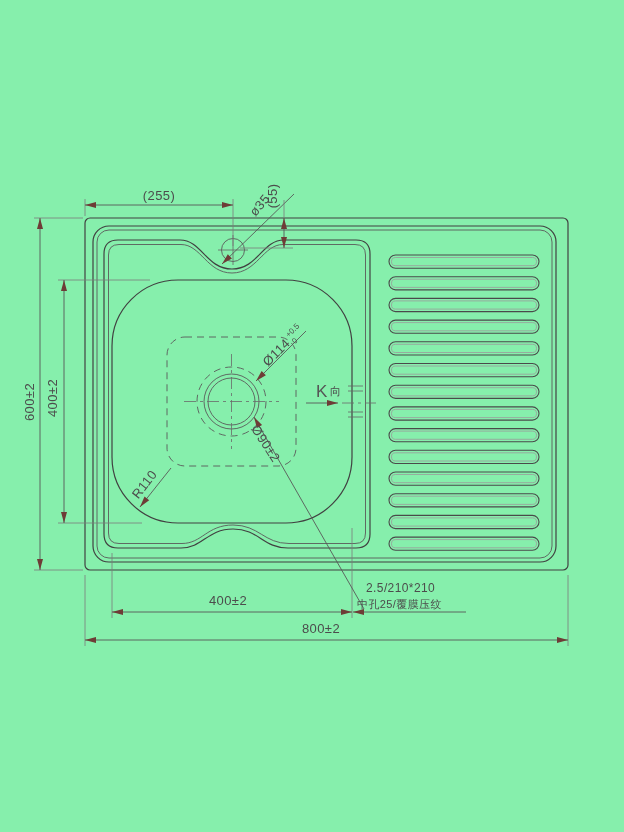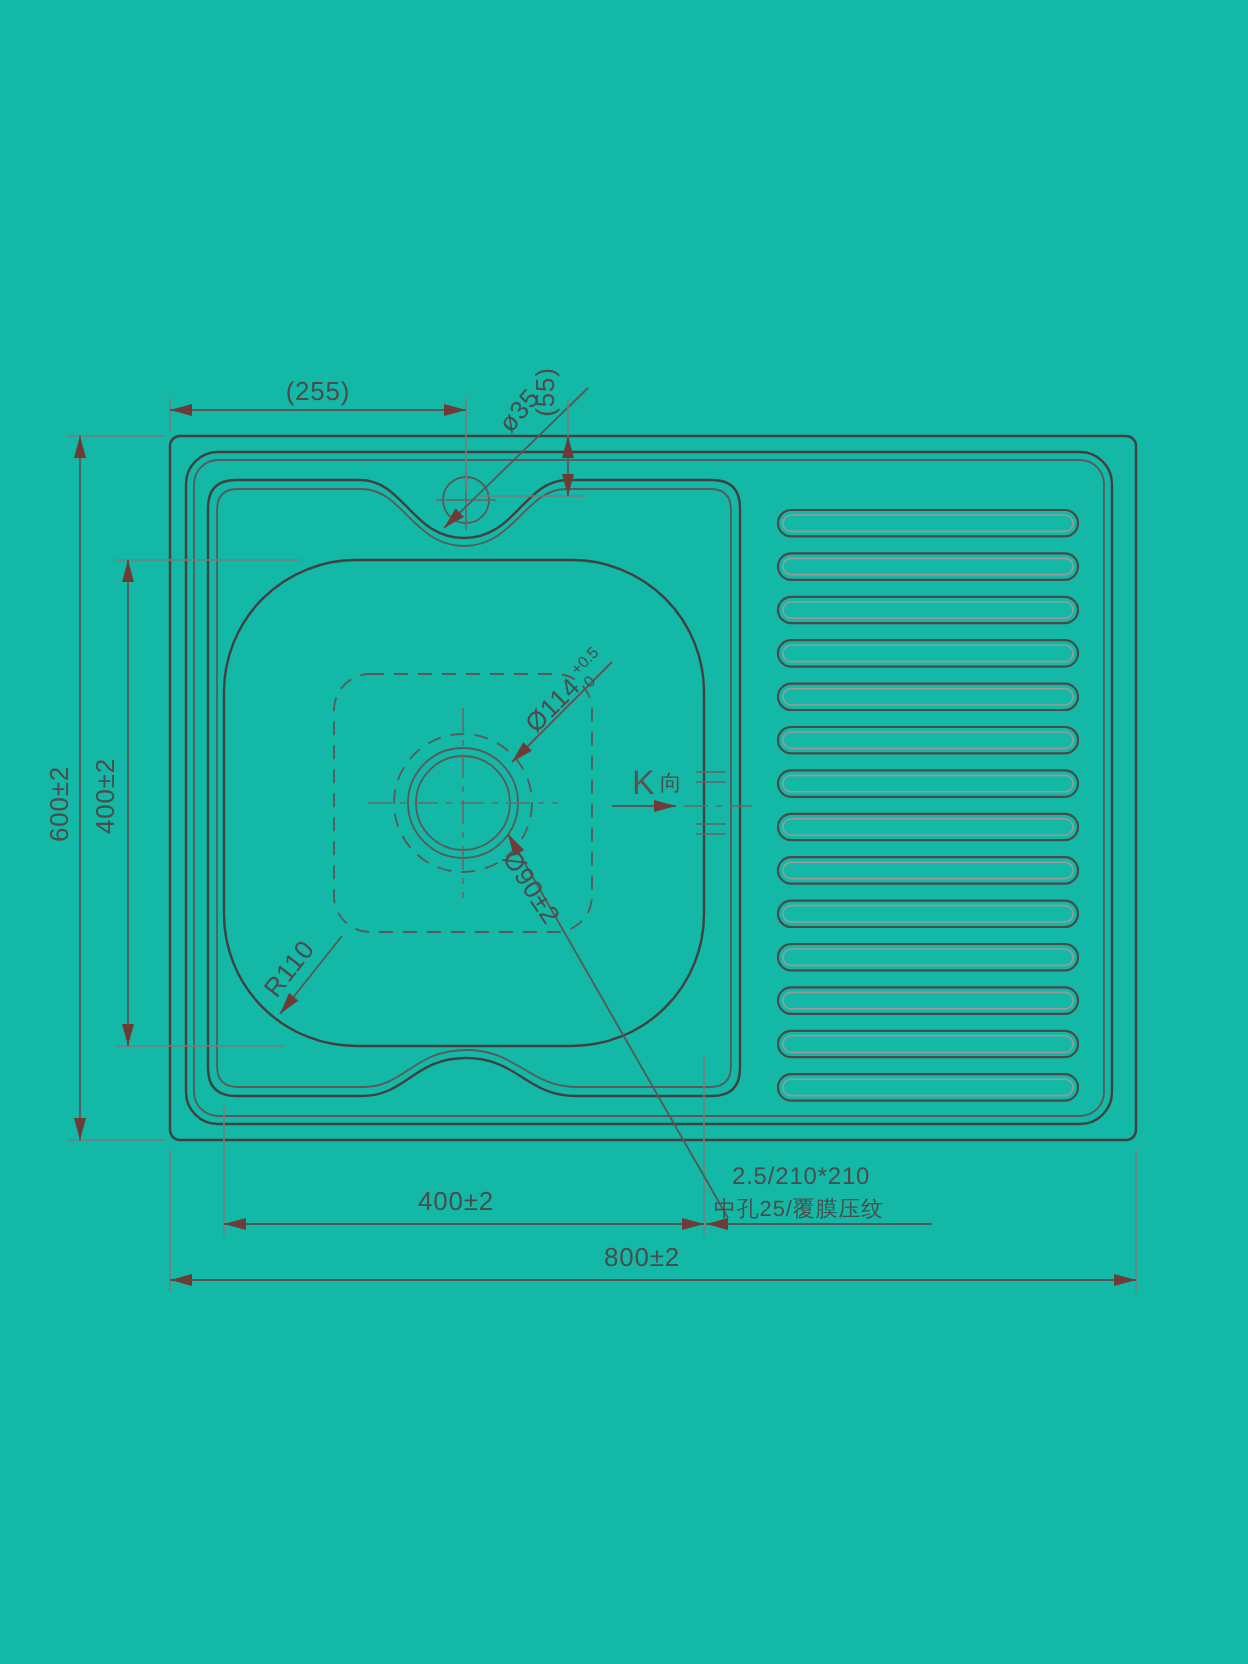--- a/index.html
+++ b/index.html
@@ -1,16 +1,16 @@
 <!DOCTYPE html>
 <html><head>
 <meta charset="utf-8">
 <style>
   html,body{margin:0;padding:0;background:#ffffff;}
-  .stage{position:relative;width:624px;height:832px;background:#14b8a6;overflow:hidden;
+  .stage{position:relative;width:624px;height:832px;background:#86efac;overflow:hidden;
          font-family:"Liberation Sans", sans-serif;}
   svg{position:absolute;left:0;top:0;}
   .outline{fill:none;stroke:#414141;stroke-width:1.2;}
   .outline2{fill:none;stroke:#5a5a5a;stroke-width:0.9;}
   .dash{fill:none;stroke:#5a5a5a;stroke-width:0.9;stroke-dasharray:7 5;}
   .cline{fill:none;stroke:#6a6a6a;stroke-width:0.8;stroke-dasharray:12 4 3 4;}
   .dim{stroke:#585858;stroke-width:0.9;fill:none;}
   .ext{stroke:#7b7b7b;stroke-width:0.8;fill:none;}
   .thin{stroke:#666;stroke-width:0.8;fill:none;}
   text{fill:#4c4c4c;font-family:"Liberation Sans", sans-serif;letter-spacing:0.4px;}

